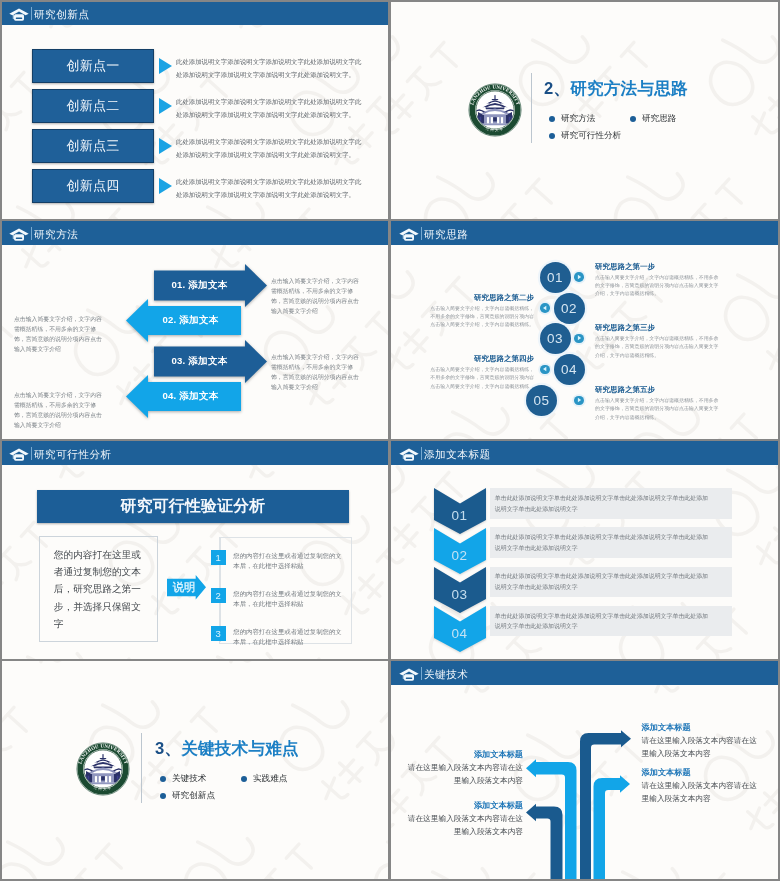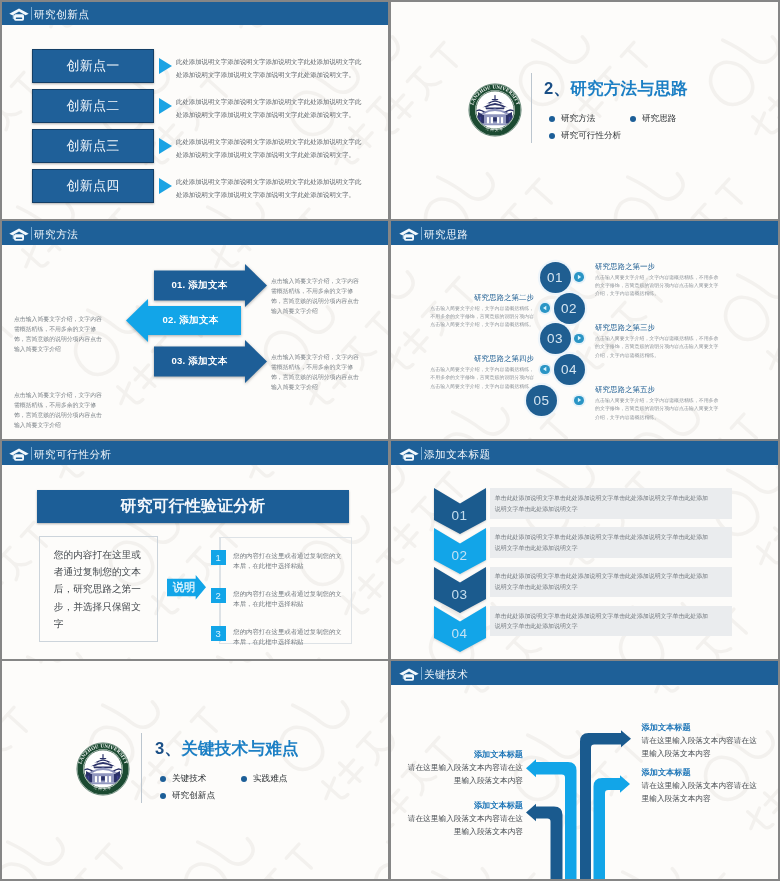--- a/index.html
+++ b/index.html
@@ -44,21 +44,21 @@
   .arw{position:absolute;color:#ffffff;font-size:9.6px;font-weight:bold;letter-spacing:.2px;
        filter:drop-shadow(0 1.2px 1.4px rgba(0,0,0,.32));}
   .s3 .sidetxt{position:absolute;font-size:5.87px;line-height:10.1px;color:#7a8086;}
 
   
   .s4 .circ{position:absolute;width:31px;height:31px;border-radius:50%;background:#1f5e91;color:#d6e6f2;
             font-size:13.5px;display:flex;align-items:center;justify-content:center;
             box-shadow:0 0 0 2.2px #eef5fa;letter-spacing:.5px;}
   .s4 .pbtn{position:absolute;width:9.6px;height:9.6px;border-radius:50%;background:#2a95c5;
             display:flex;align-items:center;justify-content:center;box-shadow:0 0 0 1.8px #e6f1f8;}
-  .s4 .stitle{position:absolute;font-size:7.5px;font-weight:normal;color:#1d5d92;white-space:nowrap;}
+  .s4 .stitle{position:absolute;font-size:7.5px;font-weight:bold;color:#1d5d92;white-space:nowrap;}
   .s4 .stext{position:absolute;font-size:4.95px;line-height:8.4px;color:#8c9298;}
   .s5 .bigbox{position:absolute;border:1px solid #ccd4db;}
   .s5 .bigtxt{font-size:9.7px;line-height:17.4px;color:#44494e;}
   .s5 .rbox{position:absolute;border:1px solid #dde2e6;}
   .s5 .rnum{position:absolute;width:15px;height:15px;background:#12a5e8;color:#d9f2fd;font-size:9.5px;
              display:flex;align-items:center;justify-content:center;}
   .s5 .rtxt{position:absolute;font-size:6.38px;line-height:10.3px;color:#72787e;}
   .s6 .cnum{position:absolute;font-size:13.5px;color:#d2e8f6;opacity:.92;letter-spacing:.5px;}
   .s6 .tbox{position:absolute;background:#eaecee;}
   .s6 .ttxt{position:absolute;font-size:5.93px;line-height:10.8px;color:#6e747a;}
@@ -370,20 +370,26 @@
           <polygon points="115,7 22,7 22,0 0,21.5 22,43 22,36 115,36" fill="#12a5e8"></polygon>
         </svg>
 <span style="position:absolute;left:18px;top:14.5px;width:93px;text-align:center">02. 添加文本</span>
 </div>
 <div class="arw" style="left:153px;top:119px;width:113px;height:43px">
 <svg width="113" height="43" viewBox="0 0 113 43">
           <polygon points="0,6.5 91,6.5 91,0 113,21.5 91,43 91,36.5 0,36.5" fill="#1d5e97"></polygon>
         </svg>
 <span style="position:absolute;left:0px;top:14.5px;width:91px;text-align:center">03. 添加文本</span>
 </div>
+<div class="arw" style="left:125px;top:154px;width:115px;height:43px">
+<svg width="115" height="43" viewBox="0 0 115 43">
+          <polygon points="115,7 22,7 22,0 0,21.5 22,43 22,36 115,36" fill="#12a5e8"></polygon>
+        </svg>
+<span style="position:absolute;left:18px;top:14.5px;width:93px;text-align:center">04. 添加文本</span>
+</div>
 <div class="sidetxt" style="left:270px;top:55px;width:89px">点击输入简要文字介绍，文字内容需概括精练，不用多余的文字修饰，言简意赅的说明分项内容点击输入简要文字介绍</div>
 <div class="sidetxt" style="left:270px;top:131px;width:89px">点击输入简要文字介绍，文字内容需概括精练，不用多余的文字修饰，言简意赅的说明分项内容点击输入简要文字介绍</div>
 <div class="sidetxt" style="left:13px;top:93px;width:89px">点击输入简要文字介绍，文字内容需概括精练，不用多余的文字修饰，言简意赅的说明分项内容点击输入简要文字介绍</div>
 <div class="sidetxt" style="left:13px;top:169px;width:89px">点击输入简要文字介绍，文字内容需概括精练，不用多余的文字修饰，言简意赅的说明分项内容点击输入简要文字介绍</div>
 </div>
 <div class="slide s4">
       <div class="wmark">
         <svg width="388" height="219" viewBox="0 0 388 219">
           <defs>
             <g id="wmu">

